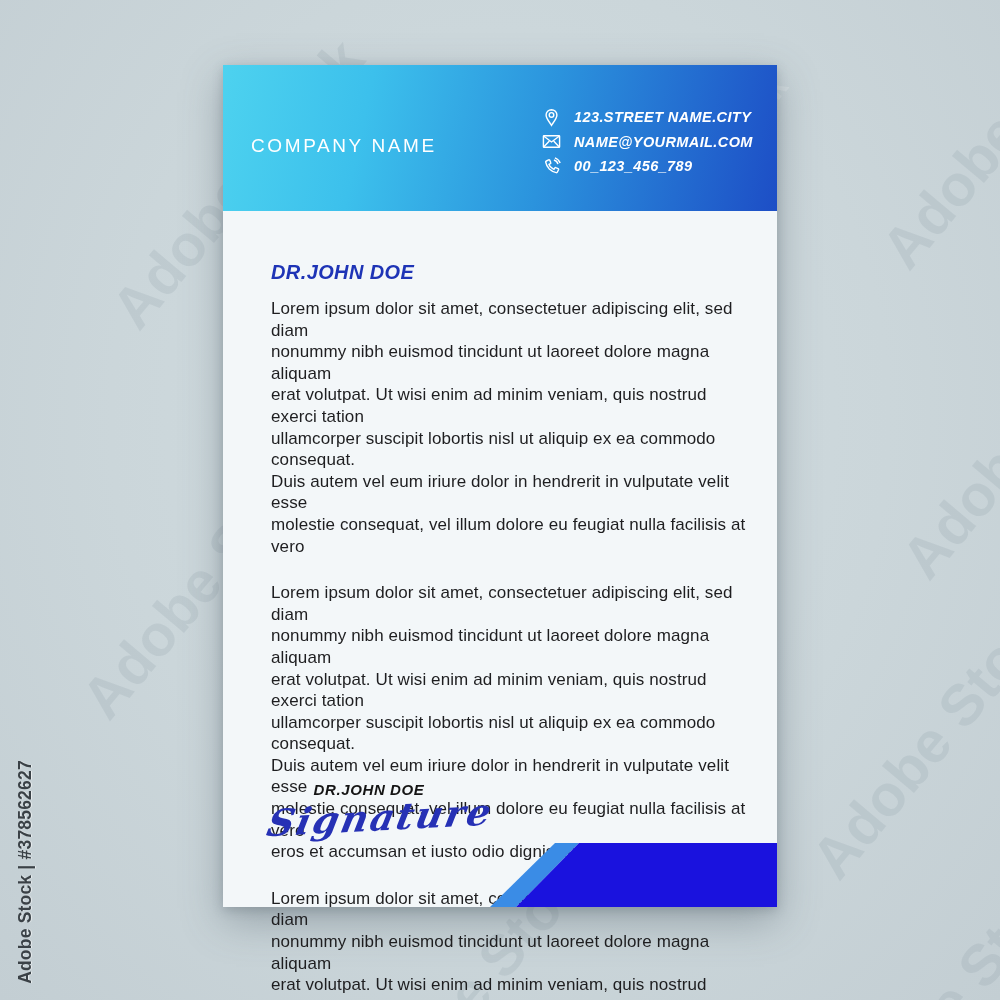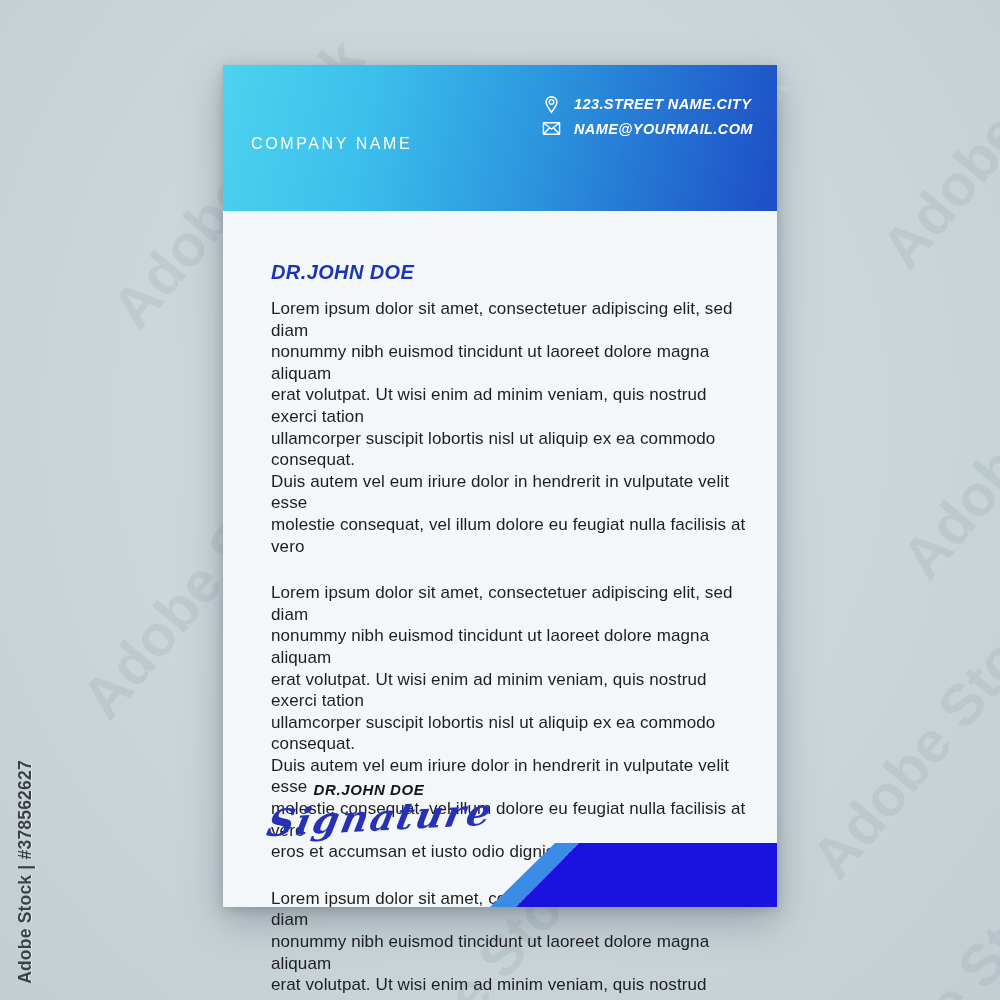--- a/index.html
+++ b/index.html
@@ -33,23 +33,23 @@
     box-shadow:0 14px 38px rgba(80,95,105,.42), 0 3px 10px rgba(80,95,105,.28);
   }
 
   
   .page-header{
     position:absolute;left:0;top:0;width:100%;height:146px;
     background:linear-gradient(102deg,#4dd2ef 0%,#3cc0ec 26%,#2b93dd 58%,#1d4ec6 100%);
   }
   .company-name{
     position:absolute;left:28px;top:70px;
-    color:#ffffff;font-size:16px;font-weight:400;letter-spacing:2.6px;
+    color:#ffffff;font-size:19px;font-weight:400;letter-spacing:2.6px;
   }
-  .contacts{position:absolute;left:319px;top:27px;}
+  .contacts{position:absolute;left:319px;top:40px;}
   .contact-row{display:flex;align-items:center;height:24.6px;}
   .contact-icon{width:19px;height:19px;flex:0 0 19px;margin-right:13px;}
   .contact-icon svg{width:19px;height:19px;display:block;}
   .contact-text{
     color:#ffffff;font-size:14.5px;font-weight:700;font-style:italic;
     letter-spacing:.4px;white-space:nowrap;
   }
 
   
   .letter-body{position:absolute;left:48px;top:196px;width:486px;}
@@ -122,20 +122,30 @@
           <span class="contact-icon">
             <svg viewBox="0 0 20 20" fill="none" stroke="#ffffff" stroke-width="1.5">
               <rect x="1.5" y="4" width="17" height="12" rx="0.5"></rect>
               <path d="M2 4.5 L10 10.5 L18 4.5"></path>
               <path d="M2 15.5 L7.8 9.5 M18 15.5 L12.2 9.5"></path>
             </svg>
           </span>
           <span class="contact-text">NAME@YOURMAIL.COM</span>
         </div>
 
+        <div class="contact-row">
+          <span class="contact-icon">
+            <svg viewBox="0 0 20 20" fill="none" stroke="#ffffff" stroke-width="1.5">
+              <path d="M4.6 4.2 L7 3 C7.5 2.8 8 3 8.2 3.5 L9.2 5.9 C9.4 6.3 9.2 6.8 8.8 7 L7.4 7.8 C7.9 9 8.6 10 9.5 10.9 C10.4 11.8 11.4 12.5 12.6 13 L13.4 11.6 C13.6 11.2 14.1 11 14.5 11.2 L16.9 12.2 C17.4 12.4 17.6 12.9 17.4 13.4 L16.2 15.8 C16 16.3 15.5 16.6 15 16.5 C12.3 16 9.7 14.6 7.7 12.7 C5.8 10.7 4.4 8.1 3.9 5.4 C3.8 4.9 4.1 4.4 4.6 4.2 Z"></path>
+              <path d="M12.5 3.2 A6 6 0 0 1 16.8 7.5"></path>
+              <path d="M13.6 0.9 A9 9 0 0 1 19.1 6.4"></path>
+            </svg>
+          </span>
+          <span class="contact-text">00_123_456_789</span>
+        </div>
 
       </div>
     </div>
 
     <div class="letter-body">
       <div class="recipient-heading">DR.JOHN DOE</div>
       <p class="paragraph">Lorem ipsum dolor sit amet, consectetuer adipiscing elit, sed diam
 nonummy nibh euismod tincidunt ut laoreet dolore magna aliquam
 erat volutpat. Ut wisi enim ad minim veniam, quis nostrud exerci tation
 ullamcorper suscipit lobortis nisl ut aliquip ex ea commodo consequat.

